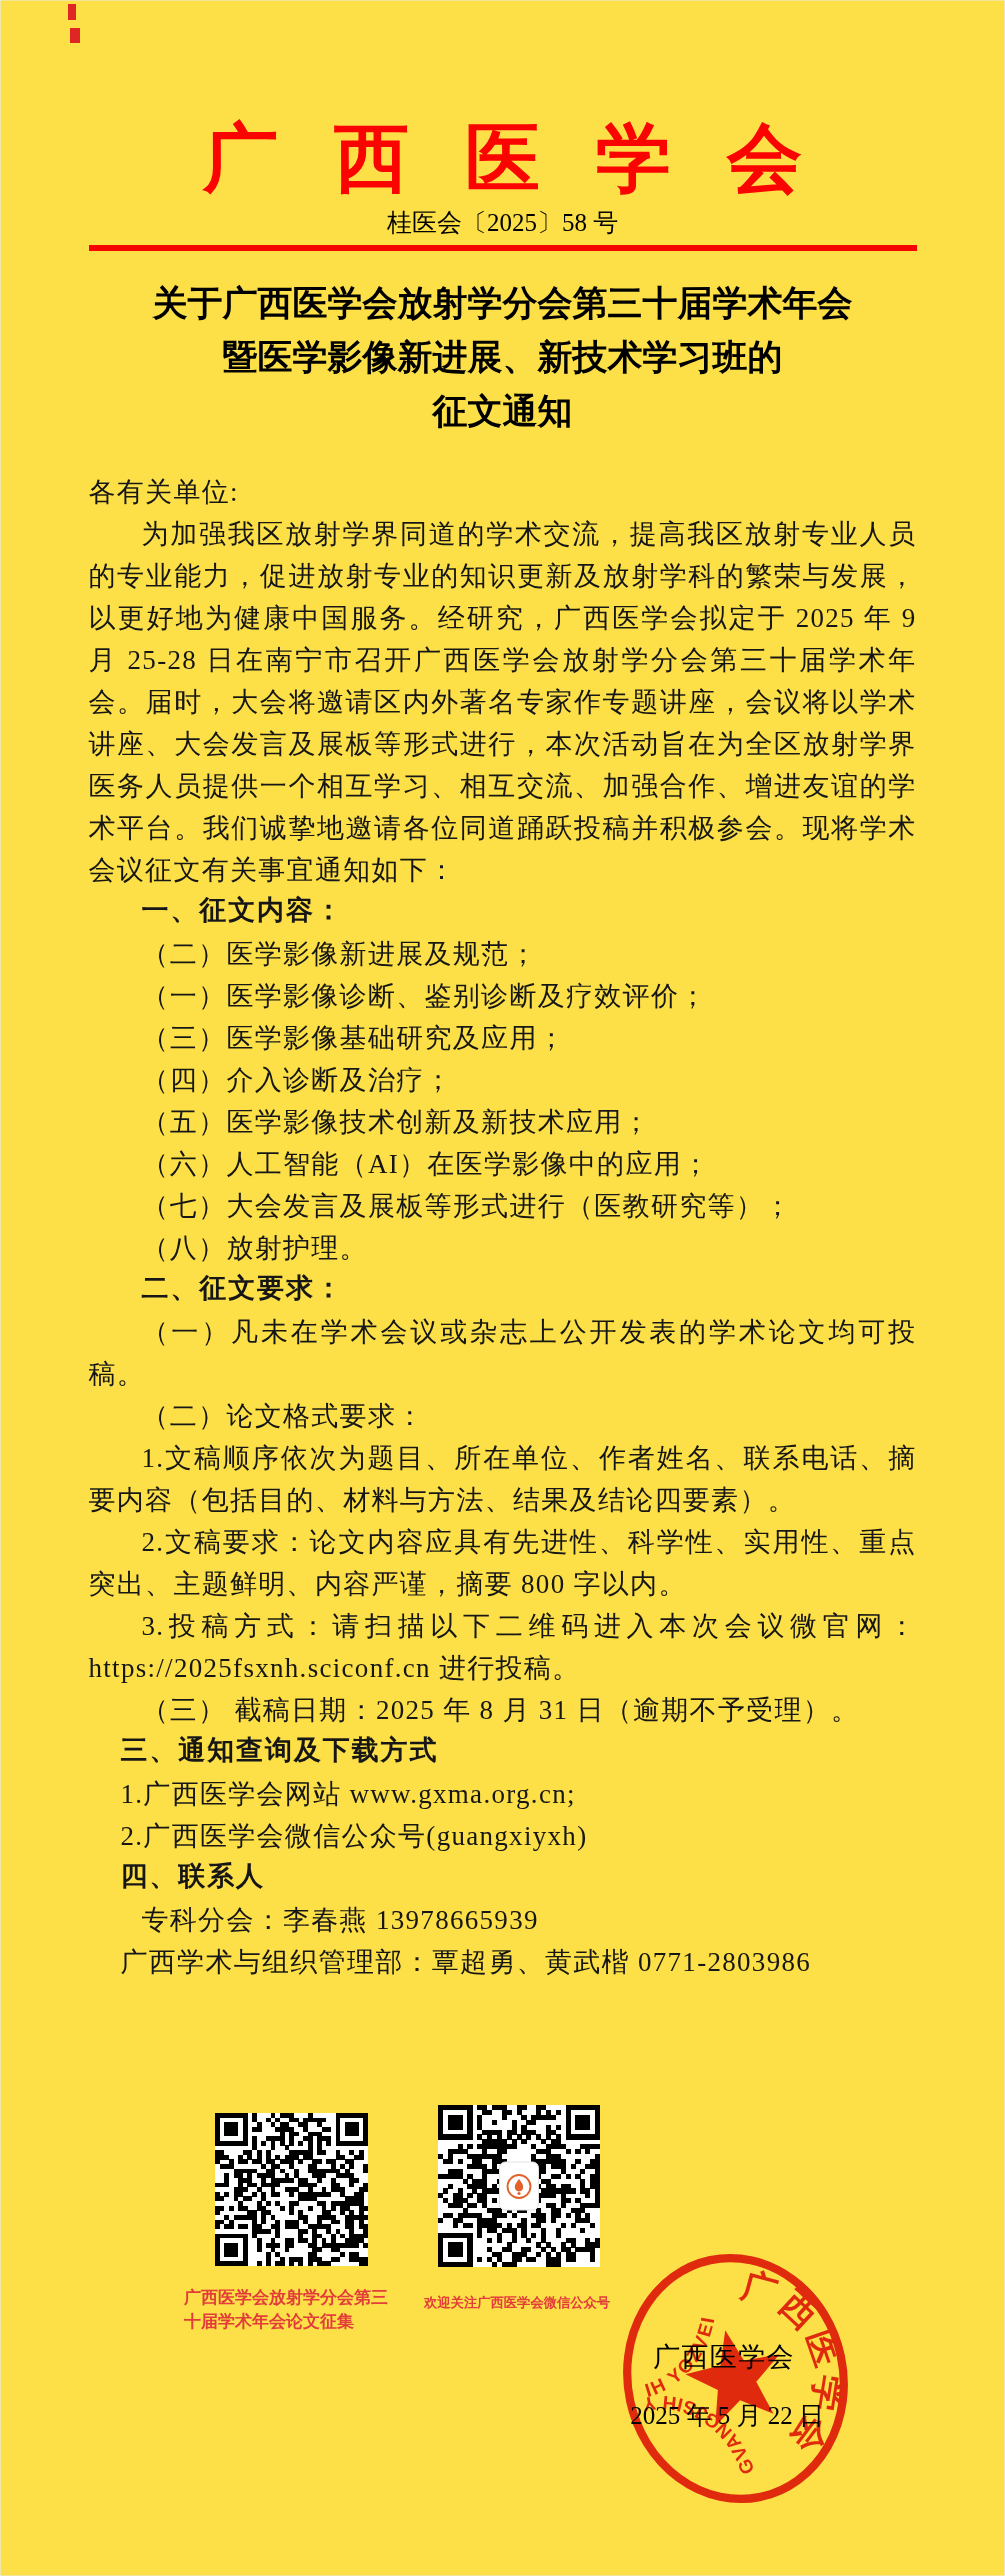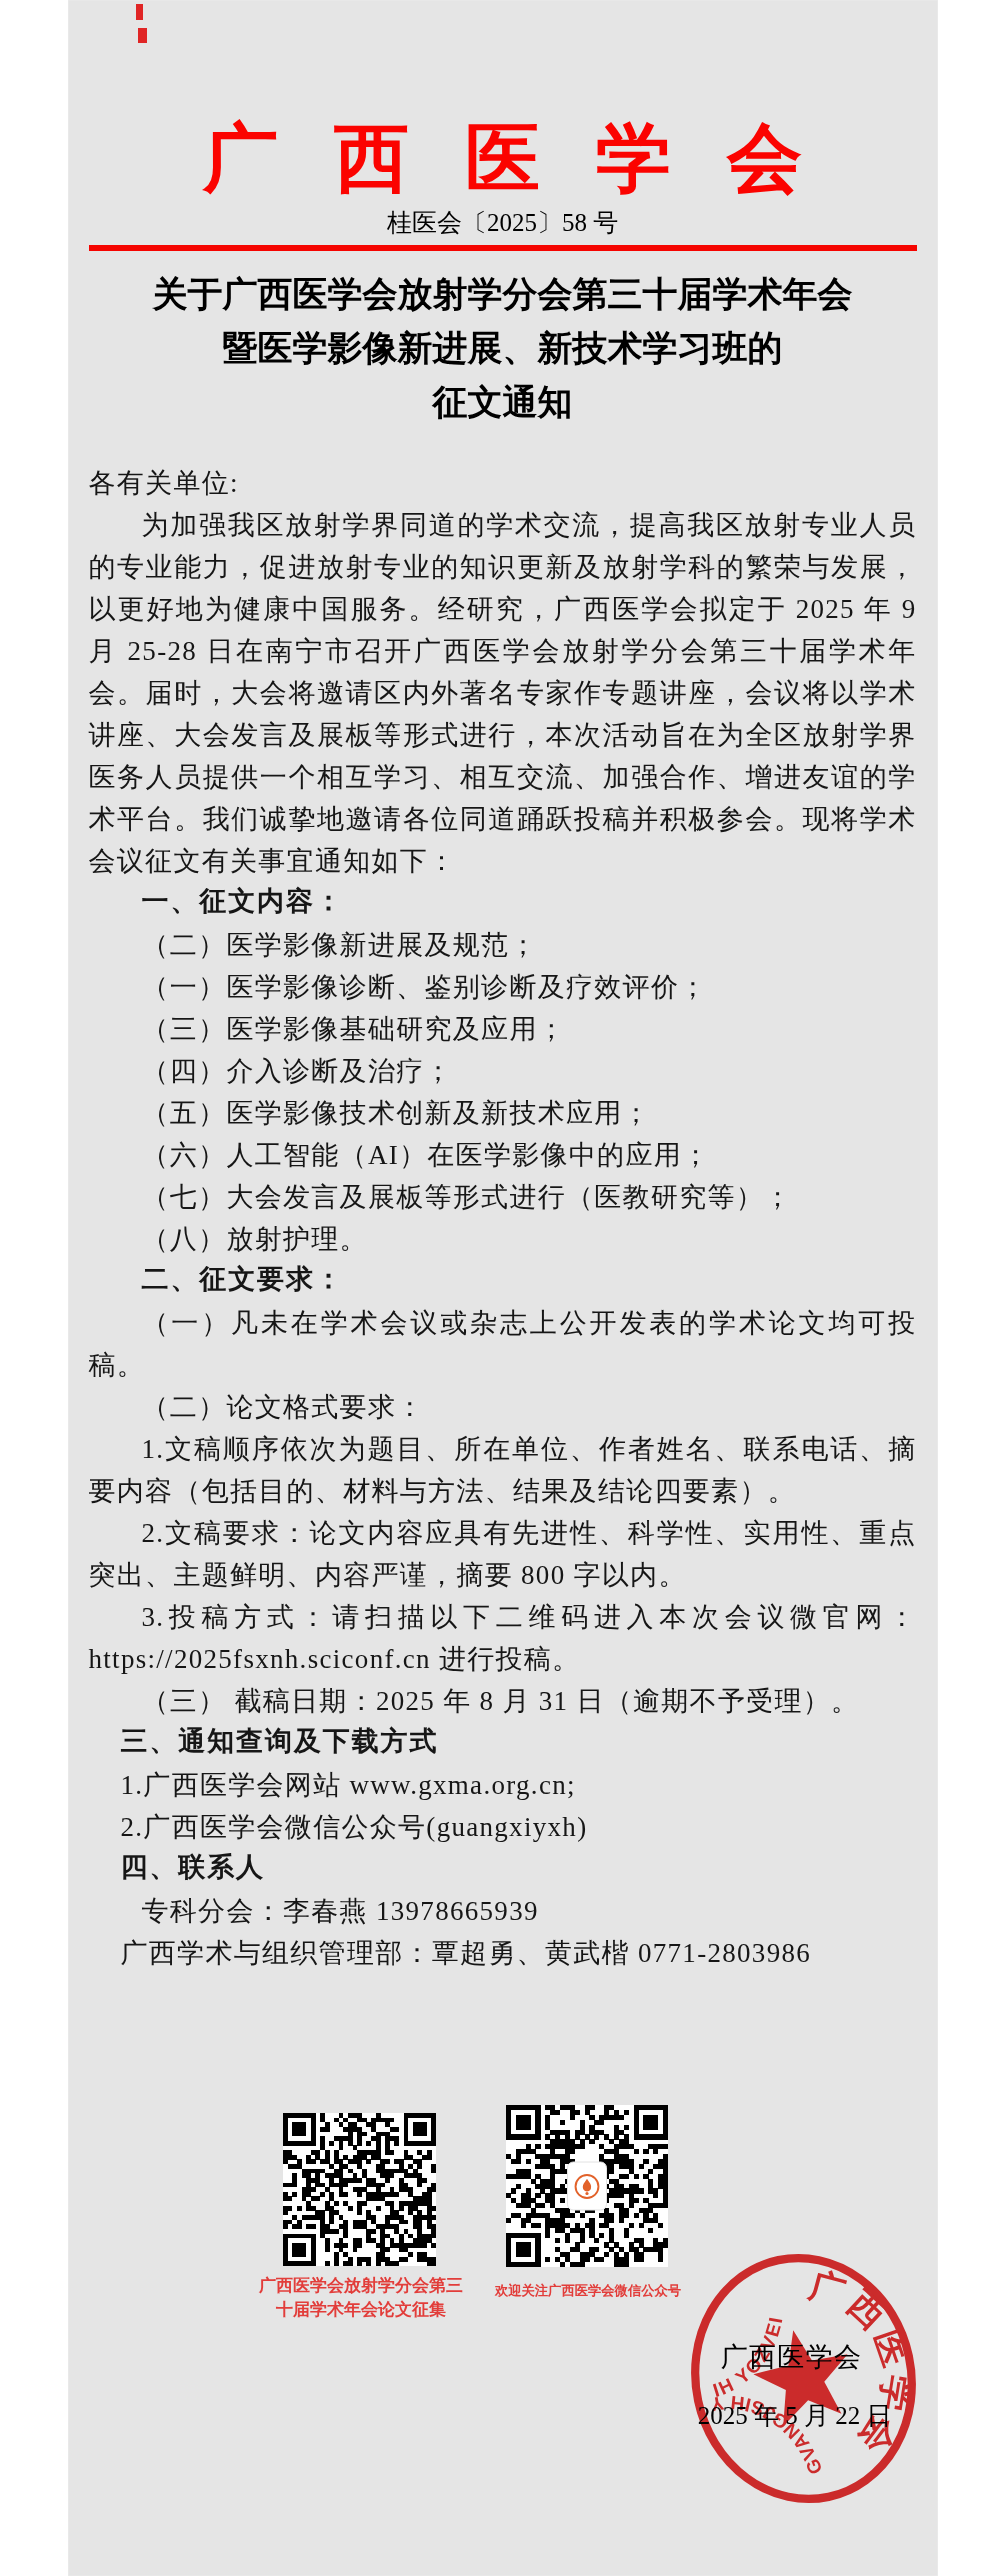--- a/index.html
+++ b/index.html
@@ -1,51 +1,51 @@
 <!DOCTYPE html>
 <html style="font-size:10px"><head>
 <meta charset="utf-8">
 <style>
   html,body{margin:0;padding:0;background:#ffffff;}
-  .page{position:relative;width:870px;height:2576px;background:#e5e5e5;margin:0 auto;
+  .page{position:relative;width:1005px;height:2576px;background:#fde047;margin:0 auto;
         font-family:"Liberation Serif","DejaVu Serif",serif;color:#161616;overflow:hidden;
         box-shadow:inset 0 0 0 0.6px #ececec;}
   
   .artifact{position:absolute;background:#e02525;}
   .art1{left:68px;top:3.8px;width:7.6px;height:16.5px;}
   .art2{left:70px;top:28px;width:9.5px;height:15px;}
   
   .org-header{margin:0;padding-top:112px;text-align:center;color:#fb0300;
               font-weight:700;font-size:75px;line-height:94px;}
   .org-header span{letter-spacing:56px;margin-right:-56px;white-space:nowrap;}
   
   .doc-number{text-align:center;font-size:25px;line-height:33px;color:#000;}
   
   .red-line{width:828px;height:5.7px;background:#f50400;margin:6.3px auto 0;}
   
-  .notice-title{margin-top:17px;text-align:center;font-weight:700;font-size:35px;
+  .notice-title{margin-top:26px;text-align:center;font-weight:700;font-size:35px;
                 line-height:54px;color:#000;}
   
   .body-text{width:828px;margin:32px auto 0;font-size:27px;line-height:42px;
              letter-spacing:1.3px;text-align:left;}
   .body-text .line{margin:0;}
   .l1{padding-left:32px;}
   .l2{padding-left:53px;}
   .p{text-indent:53px;text-align:justify;text-justify:inter-ideograph;}
   .hd{font-family:Liberation Mono, monospace;font-weight:700;letter-spacing:1.9px;}
   
   .qr{position:absolute;}
   .qr svg{display:block;}
   .qr-left{left:215px;top:2113px;width:153px;height:153px;}
   .qr-right{left:438px;top:2105px;width:162px;height:162px;}
   .qr-logo{position:absolute;left:50%;top:50%;transform:translate(-50%,-50%);
            width:38px;height:47px;background:#fff;border:1.3px solid #e2e2e2;border-radius:6.3px;
            display:flex;align-items:center;justify-content:center;}
-  .caption{position:absolute;color:#e23d3a;text-align:center;
-           font-family:"Liberation Serif","DejaVu Serif",serif;}
+  .caption{position:absolute;color:#e23d3a;
+           font-family:"Liberation Serif","DejaVu Serif",serif;margin-top:12px;}
   .caption-left{left:184px;top:2274px;width:219px;font-size:17px;line-height:24px;font-weight:600;}
   .caption-right{left:424px;top:2281px;width:193px;font-size:13.3px;line-height:19px;font-weight:700;}
   
   .sig{position:absolute;color:#000;}
   .sig-org{left:651px;top:2339px;width:146px;font-size:27px;letter-spacing:1.3px;text-align:center;}
   .sig-date{left:616px;top:2399px;width:222px;font-size:25px;text-align:center;}
   .seal{position:absolute;left:615px;top:2248px;width:241px;height:261px;
         mix-blend-mode:multiply;opacity:.93;}
 </style>
 </head>

